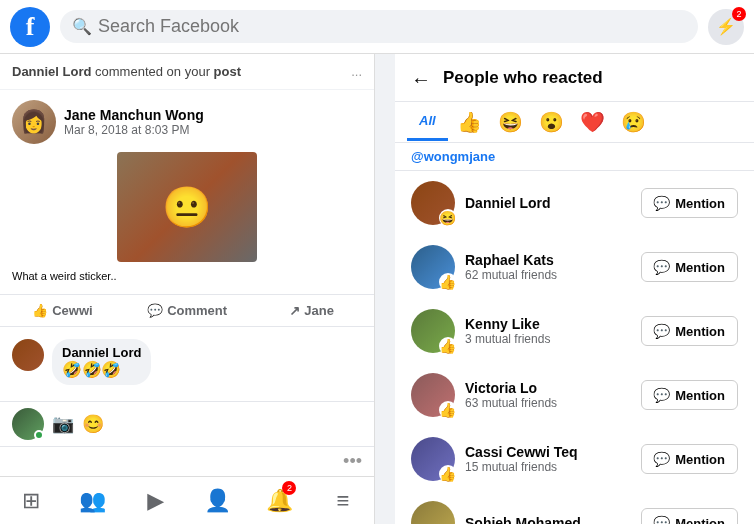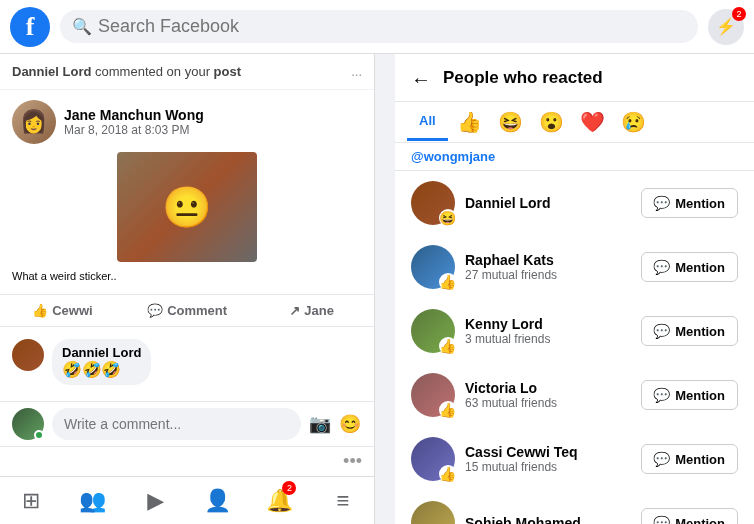--- a/index.html
+++ b/index.html
@@ -57,21 +57,21 @@
     .nav-item .nav-badge { position: absolute; top: 4px; right: 50%; margin-right: -16px; background: red; color: white; font-size: 9px; border-radius: 50%; width: 14px; height: 14px; display: flex; align-items: center; justify-content: center; }
     .nav-icon { font-size: 22px; }
 
     
     .right-panel { flex: 1; background: #fff; display: flex; flex-direction: column; overflow: hidden; }
     .right-header { display: flex; align-items: center; padding: 12px 16px; border-bottom: 1px solid #e4e6eb; }
     .back-btn { font-size: 20px; color: #050505; cursor: pointer; margin-right: 12px; }
     .right-title { font-size: 17px; font-weight: 700; color: #050505; }
 
     .reaction-tabs { display: flex; align-items: center; padding: 0 12px; border-bottom: 1px solid #e4e6eb; gap: 4px; }
-    .reaction-tab { padding: 10px 12px; font-size: 13px; color: #65676b; cursor: pointer; border-bottom: 3px solid transparent; }
+    .reaction-tab { padding: 10px 12px; font-size: 13px; color: #65676b; cursor: pointer; border-bottom: 3px solid transparent; font-style: italic; }
     .reaction-tab.active { color: #1877f2; border-bottom: 3px solid #1877f2; font-weight: 600; }
     .reaction-tab-emoji { font-size: 20px; cursor: pointer; padding: 8px 6px; }
 
     .people-list { flex: 1; overflow-y: auto; }
     .person-row { display: flex; align-items: center; padding: 10px 16px; }
     .person-avatar-wrap { position: relative; margin-right: 10px; flex-shrink: 0; }
     .person-avatar { width: 44px; height: 44px; border-radius: 50%; background: #c0c0c0; overflow: hidden; }
     .person-reaction-icon { position: absolute; bottom: -2px; right: -2px; font-size: 14px; background: white; border-radius: 50%; width: 18px; height: 18px; display: flex; align-items: center; justify-content: center; }
     .person-info { flex: 1; }
     .person-name { font-size: 14px; font-weight: 600; color: #050505; }
@@ -156,21 +156,20 @@
           <span class="comment-name">Danniel Lord</span>
           <span class="comment-emoji">🤣🤣🤣</span>
         </div>
       </div>
     </div>
 
     <div class="comment-input-area">
       <div class="comment-input-avatar av9" style="width:32px;height:32px;border-radius:50%;">
         <div class="online-dot"></div>
       </div>
-      <input class="comment-input-box" placeholder="Write a comment..." style="">
       <div class="comment-icons">
         <span>📷</span>
         <span>😊</span>
       </div>
     </div>
 
     <div style="display:flex;justify-content:flex-end;padding:4px 12px;border-top:1px solid #e4e6eb;">
       <span style="color:#999;font-size:18px;cursor:pointer;">•••</span>
     </div>
 
@@ -232,34 +231,34 @@
         <span>Mention</span>
       </button>
     </div>
         <div class="person-row">
       <div class="person-avatar-wrap">
         <div class="person-avatar av2"></div>
         <div class="person-reaction-icon">👍</div>
       </div>
       <div class="person-info">
         <div class="person-name">Raphael Kats</div>
-        <div class="person-mutual">27 mutual friends</div>
+        <div class="person-mutual">62 mutual friends</div>
       </div>
       <button class="mention-btn">
         <span class="mention-btn-icon">💬</span>
         <span>Mention</span>
       </button>
     </div>
         <div class="person-row">
       <div class="person-avatar-wrap">
         <div class="person-avatar av3"></div>
         <div class="person-reaction-icon">👍</div>
       </div>
       <div class="person-info">
-        <div class="person-name">Kenny Lord</div>
+        <div class="person-name">Kenny Like</div>
         <div class="person-mutual">3 mutual friends</div>
       </div>
       <button class="mention-btn">
         <span class="mention-btn-icon">💬</span>
         <span>Mention</span>
       </button>
     </div>
         <div class="person-row">
       <div class="person-avatar-wrap">
         <div class="person-avatar av4"></div>

